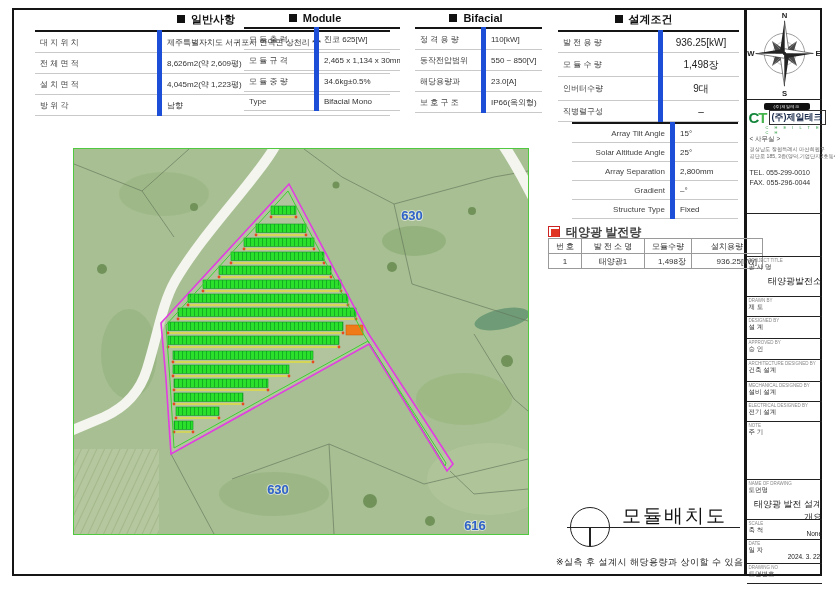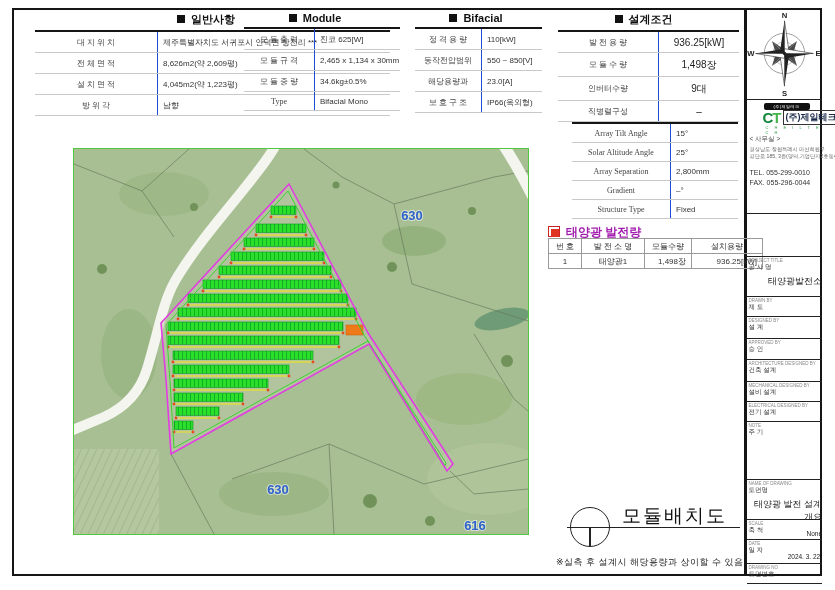--- a/index.html
+++ b/index.html
@@ -8,31 +8,31 @@
   .frame{position:absolute;left:12px;top:8px;width:810px;height:568px;border:2.5px solid #151515;box-sizing:border-box;}
   .vdivider{position:absolute;left:744px;top:8px;width:2.5px;height:568px;background:#151515;}
 
   
   .sec{position:absolute;}
   .sec-h{font-size:11px;font-weight:bold;color:#111;margin-bottom:3px;white-space:nowrap;text-align:center;}
   .sec-h .bullet{display:inline-block;width:8px;height:8px;background:#111;margin-right:6px;}
   table.spec{border-collapse:collapse;border-top:2px solid #151515;table-layout:fixed;}
   table.spec td{border-bottom:1px solid #c9c9c9;font-size:8px;color:#333;padding:4.5px 5px;
     white-space:nowrap;overflow:hidden;}
-  table.spec td.lbl{border-right:1px solid #1d4ed8;text-align:center;color:#444;font-family:Liberation Serif, serif;}
+  table.spec td.lbl{border-right:5px solid #1d4ed8;color:#444;}
   .t-general{width:355px;margin-left:13px;} .t-general td.lbl{width:112px;}
   .t-module{width:156px;margin-left:14px;} .t-module td.lbl{width:60px;}
   .t-inverter{width:127px;margin-left:5px;} .t-inverter td.lbl{width:56px;}
   .t-design-main{width:181px;margin-left:10px;} .t-design-main td.lbl{width:90px;}
   .t-design-main td.val{text-align:center;font-size:10px;color:#222;}
   .t-design-sub{width:166px;margin-left:24px;border-top:none;}
   .t-design-sub td.lbl{width:88px;text-align:right;border-right:1px solid #c9c9c9;color:#333;}
 
   
-  .gen-title{position:absolute;left:548px;top:224px;font-size:12px;font-weight:bold;color:#a21caf;}
+  .gen-title{position:absolute;left:548px;top:224px;font-size:12px;font-weight:bold;color:#404040;}
   .gen-icon{position:absolute;left:548px;top:226px;width:10px;height:9px;border:1.5px solid #c22;background:#fff;}
   .gen-icon::after{content:"";position:absolute;left:2px;top:2px;width:8px;height:8px;background:#e03322;}
   table.gen{position:absolute;left:548px;top:238px;border-collapse:collapse;table-layout:fixed;width:186px;}
   table.gen td,table.gen th{border:1px solid #9a9a9a;font-size:8px;font-weight:normal;color:#333;
     padding:1.5px 3px;text-align:center;white-space:nowrap;}
   table.gen .num-r{text-align:right;padding-right:5px;}
 
   
   .map-wrap{position:absolute;left:73px;top:148px;width:454px;height:385px;border:1px solid #50c840;box-sizing:content-box;}
   .plabel{font-weight:bold;font-size:13px;}
@@ -44,21 +44,21 @@
   .mod-title{position:absolute;left:622px;top:503px;font-size:19px;letter-spacing:2px;color:#111;}
   .note{position:absolute;left:556px;top:556px;font-size:9px;color:#1b1b1b;letter-spacing:0.5px;}
 
   
   .rpanel{position:absolute;left:746.5px;top:8px;width:75.5px;height:568px;}
   .r-sect{border-bottom:1px solid #222;box-sizing:border-box;position:relative;}
   .compass-box{height:92px;}
   .logo-box{height:30px;padding-top:2px;}
   .badge{margin:1px 0 0 17px;width:46px;background:#111;color:#fff;font-size:4px;text-align:center;
     border-radius:2px;padding:1px 0;letter-spacing:0.5px;}
-  .logo-row{display:flex;align-items:flex-start;margin-left:16px;}
+  .logo-row{display:flex;align-items:flex-start;margin-left:2px;}
   .logo-ct{font-weight:bold;font-size:15px;letter-spacing:-1px;line-height:1;}
   .logo-ct .c{color:#13853a;} .logo-ct .t{color:#46b44c;}
   .logo-name{border:1px solid #333;font-weight:bold;font-size:9px;color:#1a2a4a;padding:0 2px;margin-left:2px;white-space:nowrap;}
   .logo-en{margin-left:19px;font-size:4px;letter-spacing:2.5px;color:#2f9e44;}
   .office-box{height:82px;padding:3px 3px 0 3px;}
   .office-label{font-size:6.5px;color:#444;margin-bottom:2px;}
   .office-addr{font-size:5.2px;color:#666;line-height:1.4;white-space:nowrap;}
   .office-tel{font-size:7px;color:#333;margin-top:7px;line-height:1.5;white-space:nowrap;}
   .gap-box{height:43px;}
   .tb-row{border-bottom:1px solid #222;box-sizing:border-box;padding:1px 2px;position:relative;overflow:hidden;}

